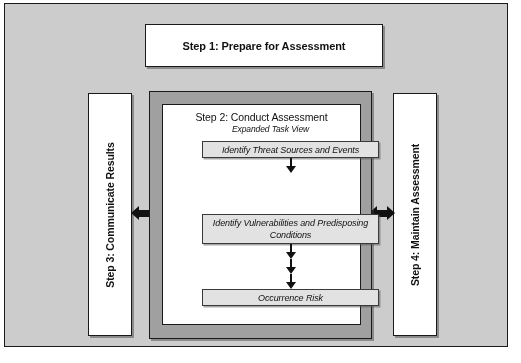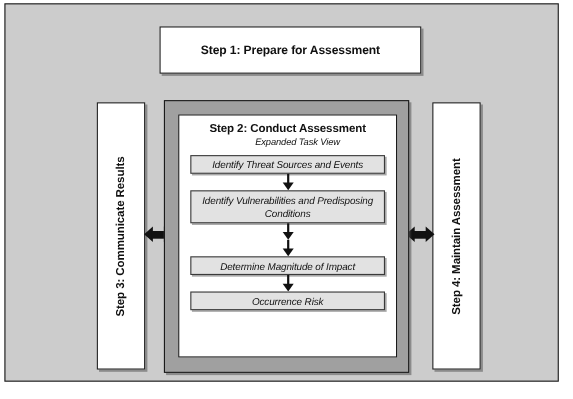--- a/index.html
+++ b/index.html
@@ -86,21 +86,21 @@
     top: 12px;
     width: 199px;
     height: 221px;
     background: #ffffff;
     border: 1.5px solid #1a1a1a;
     box-sizing: border-box;
   }
   .step2-title {
     text-align: center;
     font-size: 10.5px;
-    font-weight: bold;
+    font-weight: normal;
     color: #111111;
     margin-top: 6px;
     letter-spacing: -0.1px;
     line-height: 13px;
   }
   .step2-sub {
     text-align: center;
     font-size: 8.5px;
     font-style: italic;
     color: #111111;
@@ -108,20 +108,21 @@
     letter-spacing: -0.1px;
     padding-left: 18px;
   }
 
   
   .tasks {
     position: absolute;
     left: 0;
     top: 36px;
     width: 100%;
+    padding-left: 29px;
   }
   .task {
     position: relative;
     margin: 0 auto;
     width: 177px;
     background: #e2e2e2;
     border: 1.2px solid #3a3a3a;
     box-sizing: border-box;
     box-shadow: 1.5px 1.5px 0 rgba(80,80,80,0.5);
     display: flex;
@@ -129,21 +130,21 @@
     justify-content: center;
     text-align: center;
     font-size: 9px;
     font-style: italic;
     color: #111111;
     line-height: 12px;
     letter-spacing: -0.1px;
     padding: 3px 2px;
   }
   .task.h1 { height: 17px; }
-  .task.h2 { height: 30px; }
+  .task.h2 { height: 30px; margin-top: 41px; }
 
   
   .vconn {
     position: relative;
     margin: 0 auto;
     width: 14px;
     height: 15px;
   }
   .vconn .stem {
     position: absolute;
@@ -273,21 +274,20 @@
             <div class="stem"></div>
             <div class="head"></div>
           </div>
 
 
           <div class="vconn">
             <div class="stem"></div>
             <div class="head"></div>
           </div>
 
-          <div class="task h1">Determine Magnitude of Impact</div>
 
           <div class="vconn">
             <div class="stem"></div>
             <div class="head"></div>
           </div>
 
           <div class="task h1">Occurrence Risk</div>
 
         </div>
       </div>

